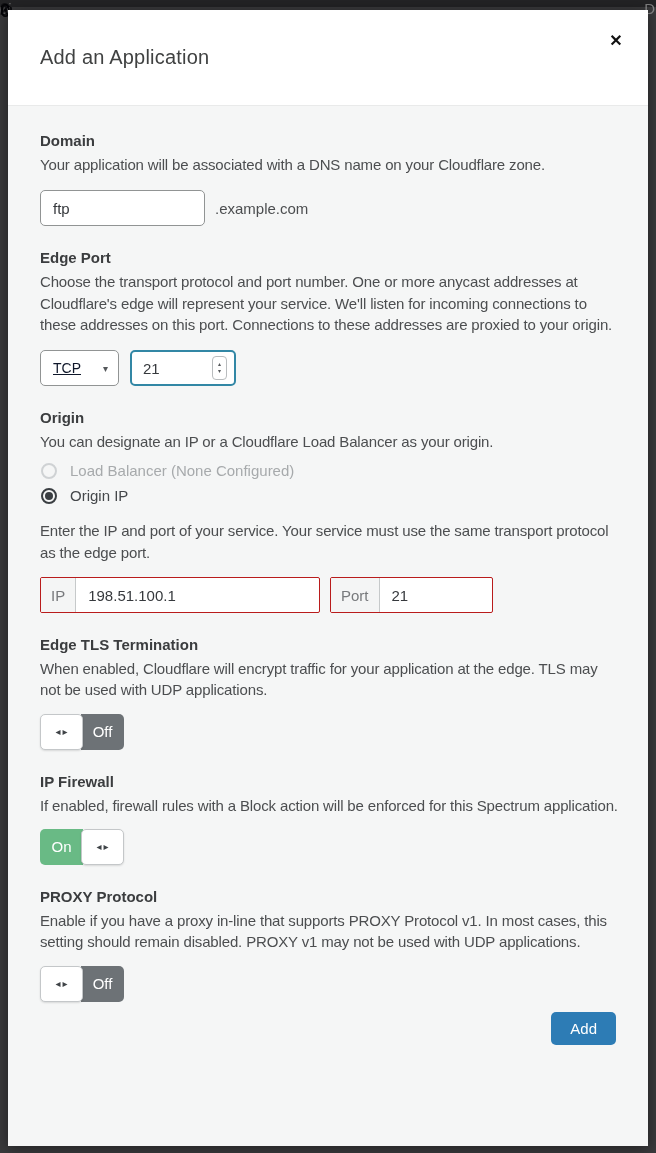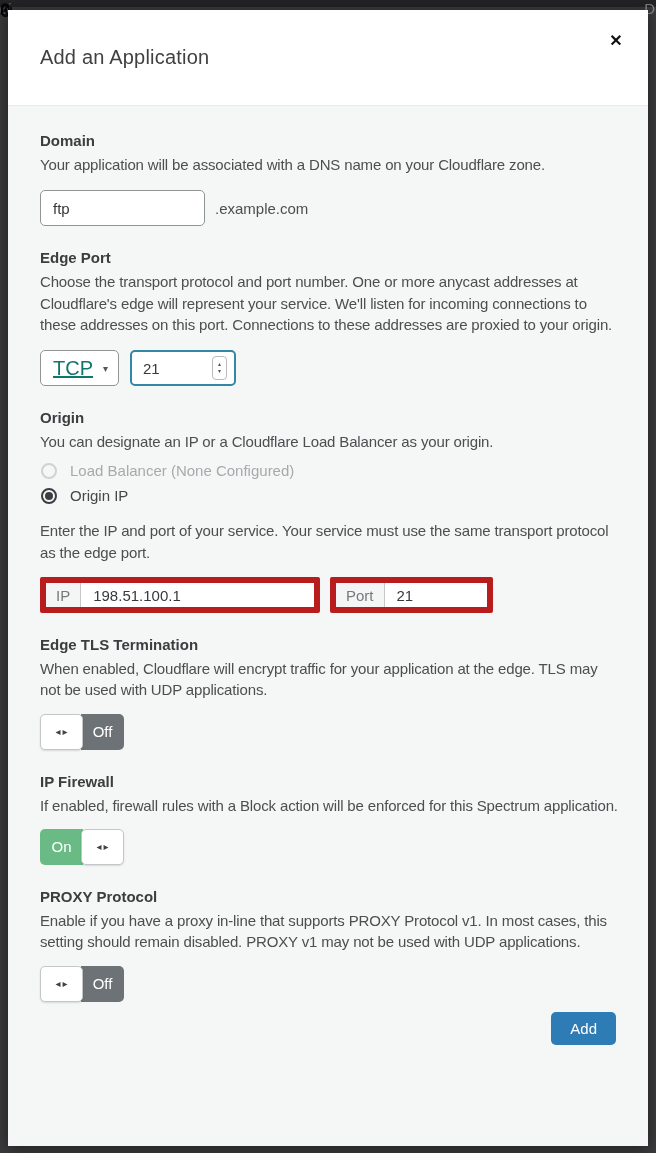--- a/index.html
+++ b/index.html
@@ -60,21 +60,21 @@
   .domain-input{width:165px;}
   .domain-suffix{margin-left:10px;font-size:15px;color:#4c4e50;}
 
   
   .edgeport-row{display:flex;align-items:center;gap:11px;margin-top:15px;}
   .select{
     width:79px;height:36px;background:#fff;border:1px solid #919494;border-radius:5px;
     box-sizing:border-box;display:flex;align-items:center;justify-content:space-between;
     padding:0 10px 0 12px;cursor:pointer;
   }
-  .select .val{font-size:20px;color:#0f766e;text-decoration:underline;}
+  .select .val{font-size:14px;color:#0f172a;text-decoration:underline;}
   .select .chev{font-size:10px;color:#55585b;}
   .numwrap{
     width:106px;height:36px;background:#fff;border:2px solid #3287a5;border-radius:5px;
     box-sizing:border-box;display:flex;align-items:center;padding:0 7px 0 11px;
   }
   .numwrap input{
     border:none;outline:none;flex:1;width:40px;font-family:"Liberation Sans",sans-serif;
     font-size:15px;color:#36393d;background:transparent;padding:0;
   }
   .spinner{
@@ -92,21 +92,21 @@
   }
   .radio .dot{width:8px;height:8px;border-radius:50%;background:#3a3e42;}
   .radio.disabled{border-color:#cfd2d4;}
   .radio-label{font-size:15px;color:#44474a;}
   .radio-label.disabled{color:#a7aaac;}
   .origin-instructions{margin-top:12px;}
 
   
   .ipport-row{display:flex;gap:10px;margin-top:14px;}
   .igroup{
-    display:flex;height:36px;background:#fff;border:6px solid #b91c1c;border-radius:2px;
+    display:flex;height:36px;background:#fff;border:1px solid #b91c1c;border-radius:2px;
     box-sizing:border-box;overflow:hidden;
   }
   .igroup .addon{
     display:flex;align-items:center;padding:0 10px;background:#f4f5f5;
     border-right:1px solid #c6c9ca;color:#77797c;font-size:15px;
   }
   .igroup input{
     border:none;outline:none;font-family:"Liberation Sans",sans-serif;font-size:15px;
     color:#36393d;padding:0 12px;background:transparent;min-width:0;flex:1;
   }

